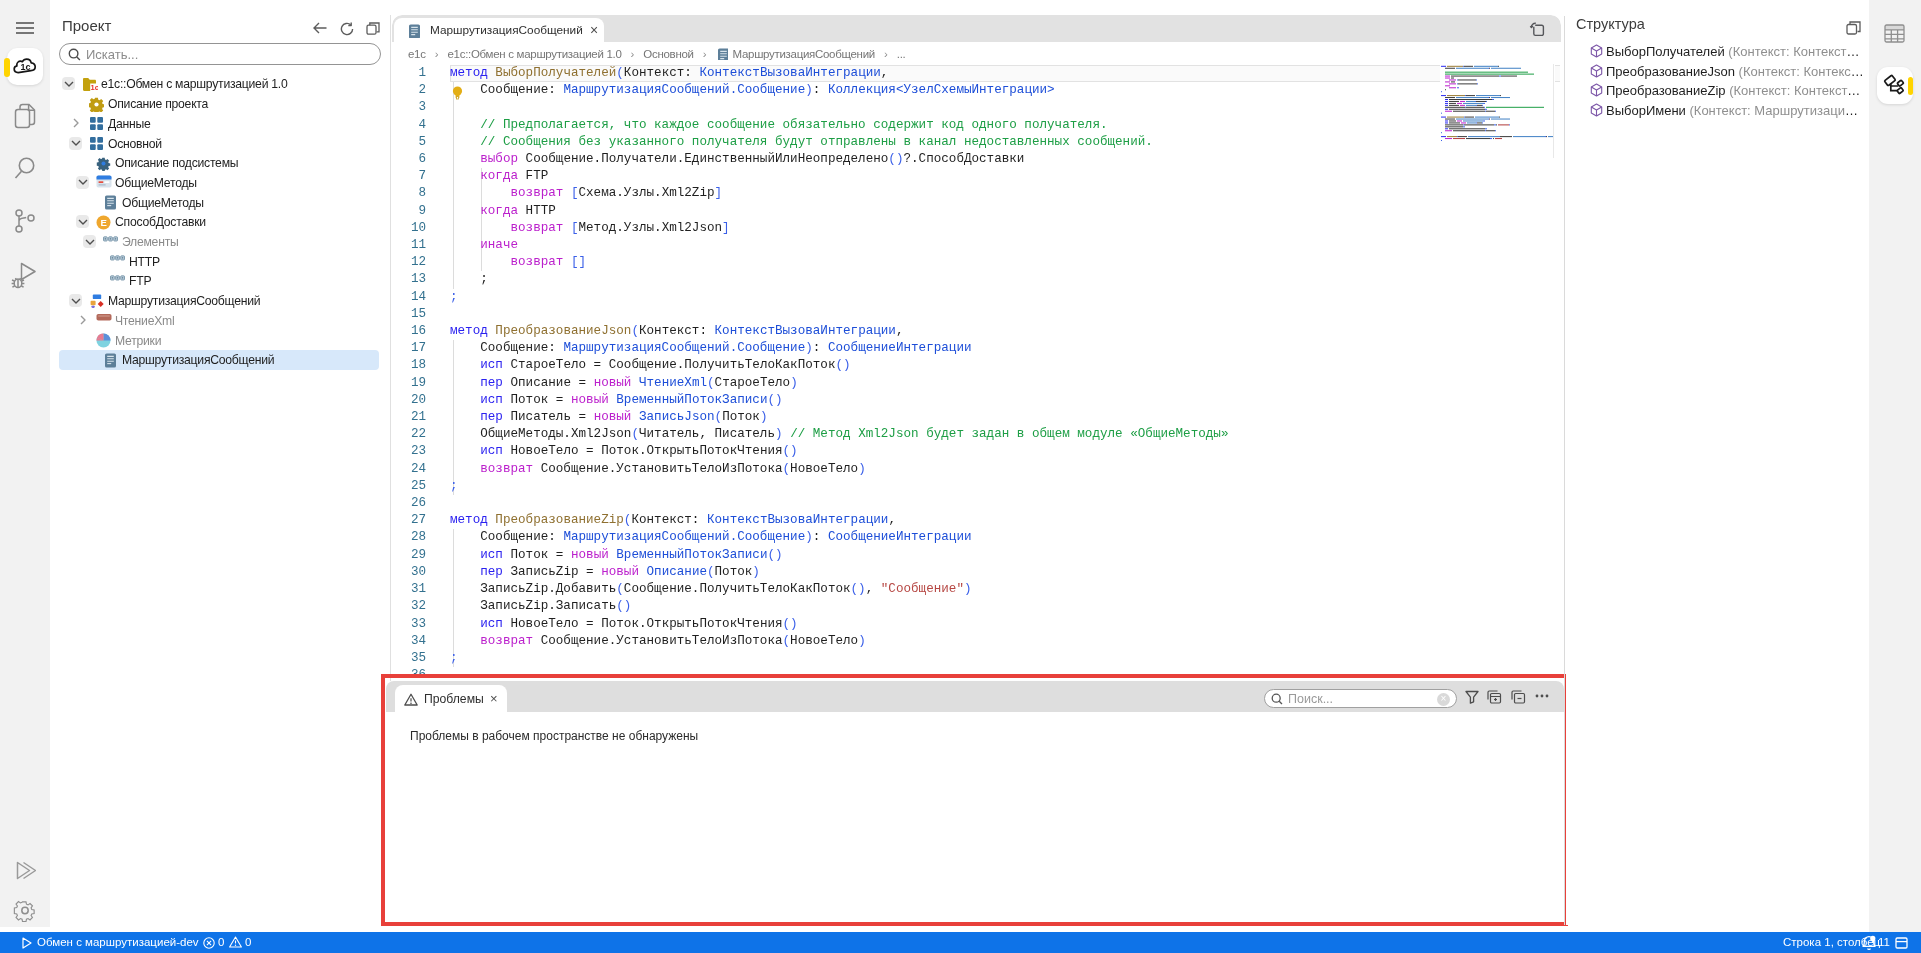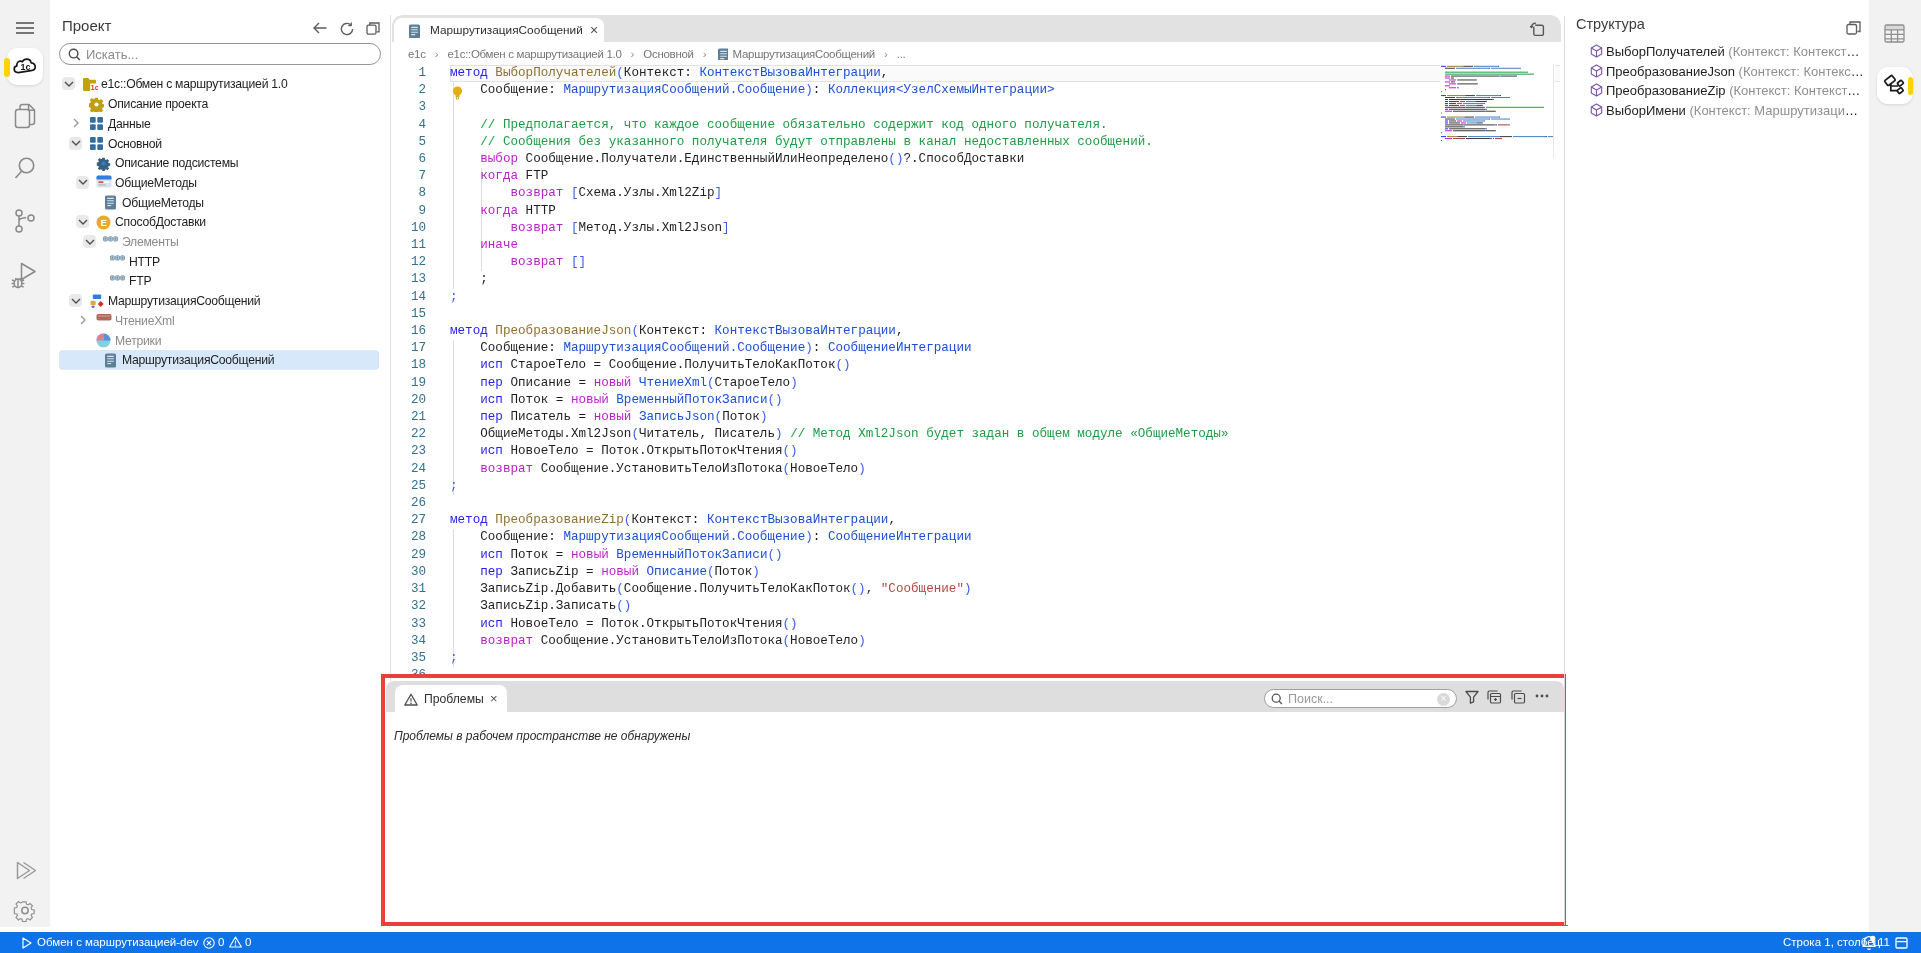--- a/index.html
+++ b/index.html
@@ -58,21 +58,21 @@
 #ptab { position:absolute; left:9px; top:3.5px; width:112px; height:27.5px; background:#fff; border-radius:8px 8px 0 0; }
 #ptab svg { position:absolute; left:9px; top:8px; }
 #ptab .pt { position:absolute; left:29px; top:7px; font-size:12.2px; color:#2f2f2f; }
 #ptab .px { position:absolute; left:95px; top:6px; font-size:13px; color:#4f4f4f; }
 #psearch { position:absolute; left:878px; top:8px; width:193px; height:19px; border:1px solid #a0a0a0; border-radius:10px; background:#fff; }
 #psearch svg { position:absolute; left:6px; top:3px; }
 #psearch .ph { position:absolute; left:23px; top:2px; font-size:12.5px; color:#9a9a9a; }
 #psearch .clr { position:absolute; left:172px; top:2.5px; width:13px; height:13px; background:#d9d9d9; border-radius:50%; color:#fff; font-size:10px; text-align:center; line-height:12px; }
 .picon { position:absolute; top:9px; line-height:0; }
 .picon svg,.si svg,.hicons svg,.libtn svg,.tbicon svg,.hicon svg { display:block; }
-#ptext { position:absolute; left:8px; top:48px; font-size:12px; color:#2b2b2b;font-style:italic; }
+#ptext { position:absolute; left:24px; top:48px; font-size:12px; color:#2b2b2b; }
 #redrect { position:absolute; left:381px; top:674px; width:1187px; height:252px; border:4px solid #e8403a; }
 #structure { position:absolute; left:1566px; top:11px; width:302px; height:914px; background:#fff; }
 #vline2 { position:absolute; left:1564px; top:16px; width:1px; height:909px; background:#dadada; }
 #structure .ptitle { left:10px; }
 #structure .hicon { position:absolute; left:280px; top:10px; }
 .srow { position:absolute; left:0; width:303px; height:19.7px; }
 .sicon { position:absolute; left:24px; top:2.5px; }
 .stxt { position:absolute; left:40px; top:2.5px; width:258px; font-size:13px; white-space:nowrap; overflow:hidden; text-overflow:ellipsis; color:#1f1f1f; }
 .stxt b { font-weight:normal; }
 .sgray { color:#8f8f8f; }

